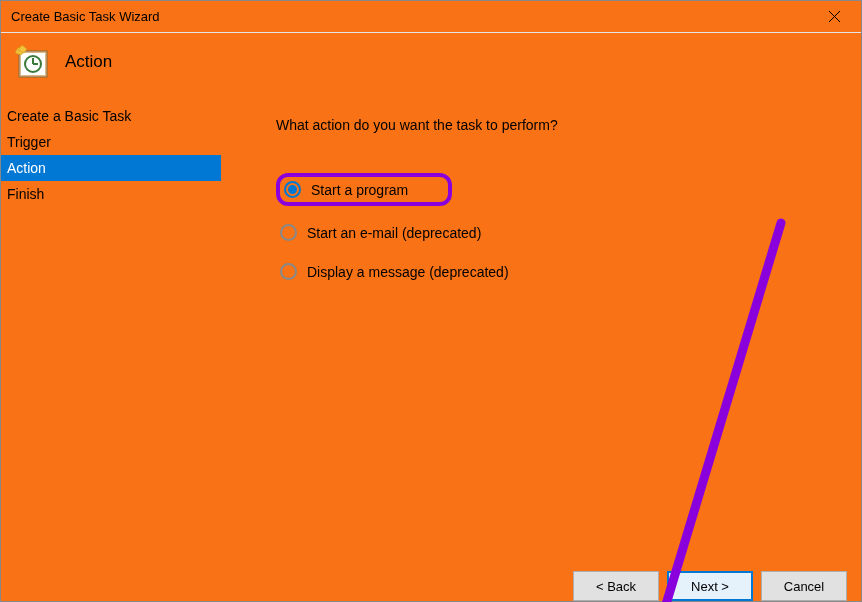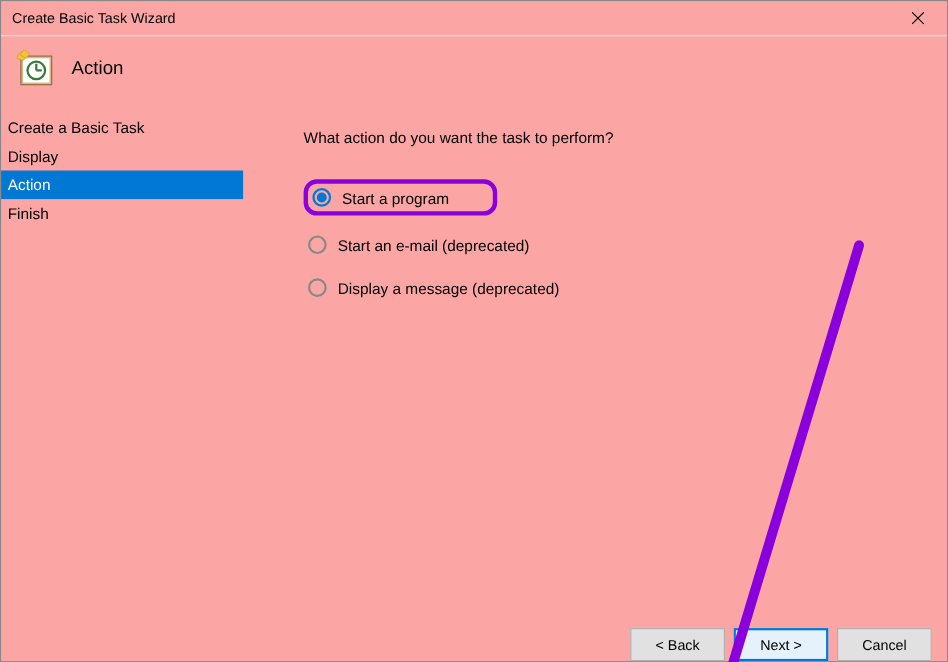--- a/index.html
+++ b/index.html
@@ -8,21 +8,21 @@
       font-size: 13px;
       background: #fff;
       width: 862px;
       height: 602px;
       overflow: hidden;
     }
     .window {
       width: 862px;
       height: 602px;
       border: 1px solid #888;
-      background: #fca5a5;
+      background: #f97316;
       display: flex;
       flex-direction: column;
     }
     .titlebar {
       height: 32px;
       display: flex;
       align-items: center;
       justify-content: space-between;
       padding: 0 4px 0 10px;
       border-bottom: 1px solid #e5e5e5;
@@ -78,21 +78,21 @@
       color: #fff;
     }
     .content {
       flex: 1;
       padding: 14px 20px 0 18px;
       position: relative;
     }
     .prompt {
       font-size: 14px;
       color: #000;
-      margin-bottom: 30px;
+      margin-bottom: 40px;
     }
     .radio-group {
       display: flex;
       flex-direction: column;
       gap: 14px;
     }
     .radio-row {
       display: flex;
       align-items: center;
       gap: 10px;
@@ -190,21 +190,21 @@
     </div>
     <span class="header-label">Action</span>
   </div>
 
   <div class="body">
     <div class="sidebar">
       <div class="sidebar-item">
         <span>Create a Basic Task</span>
       </div>
       <div class="sidebar-item">
-        <span>Display</span>
+        <span>Trigger</span>
       </div>
       <div class="sidebar-item selected">
         <span>Action</span>
       </div>
       <div class="sidebar-item">
         <span>Finish</span>
       </div>
     </div>
 
     <div class="content">

